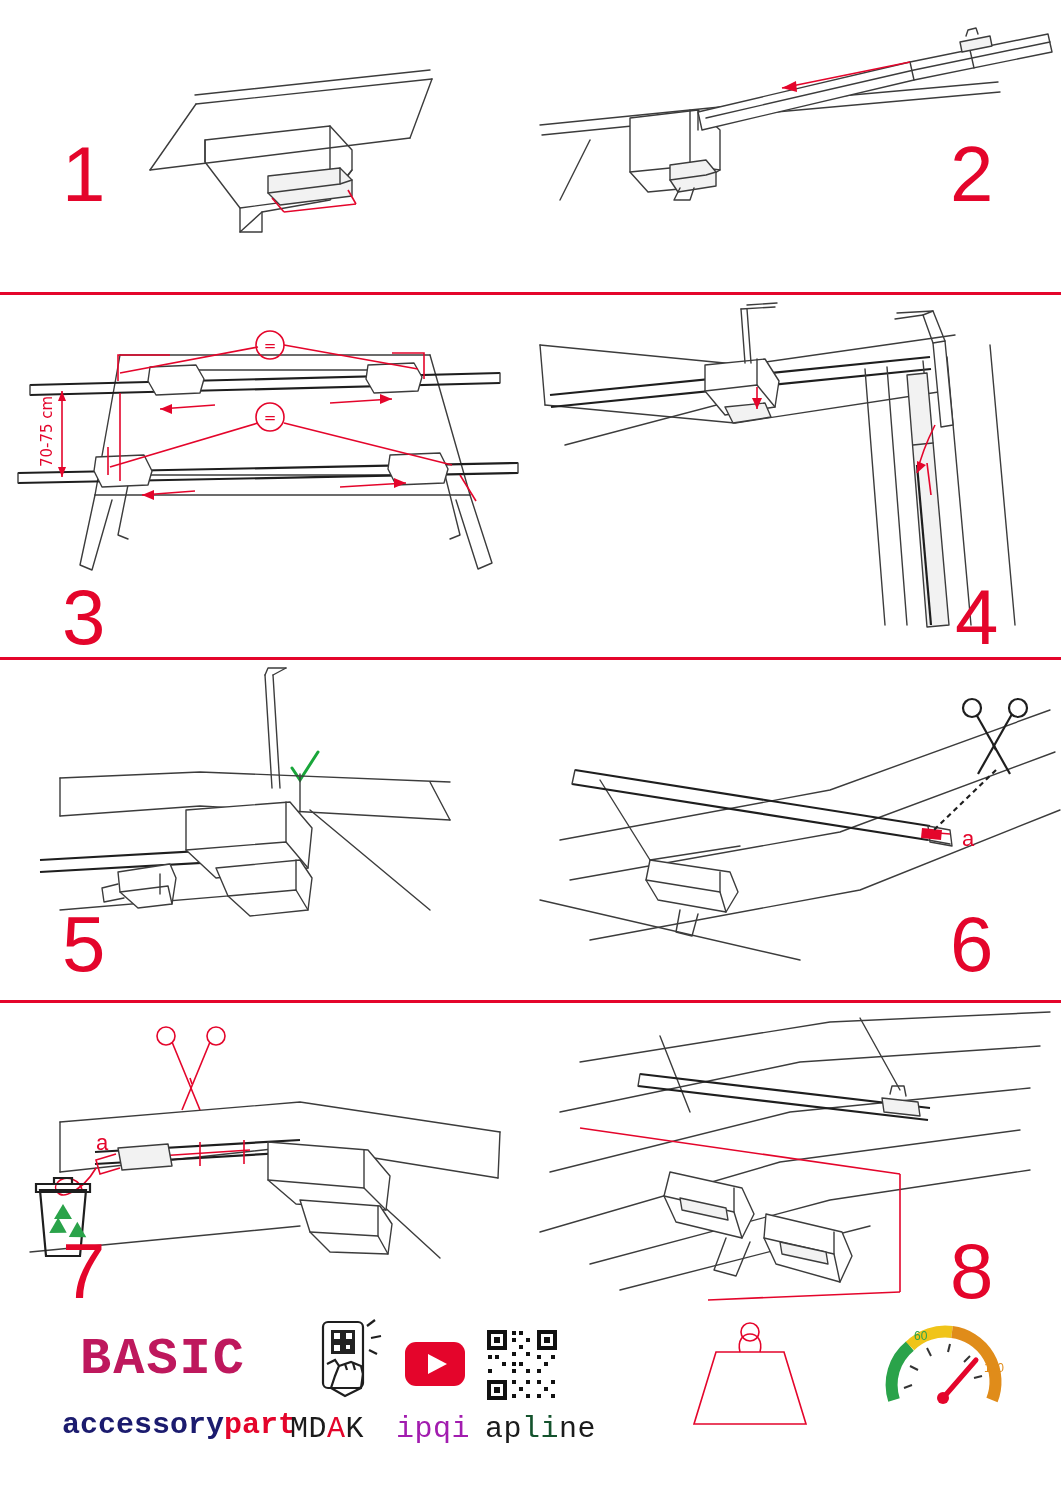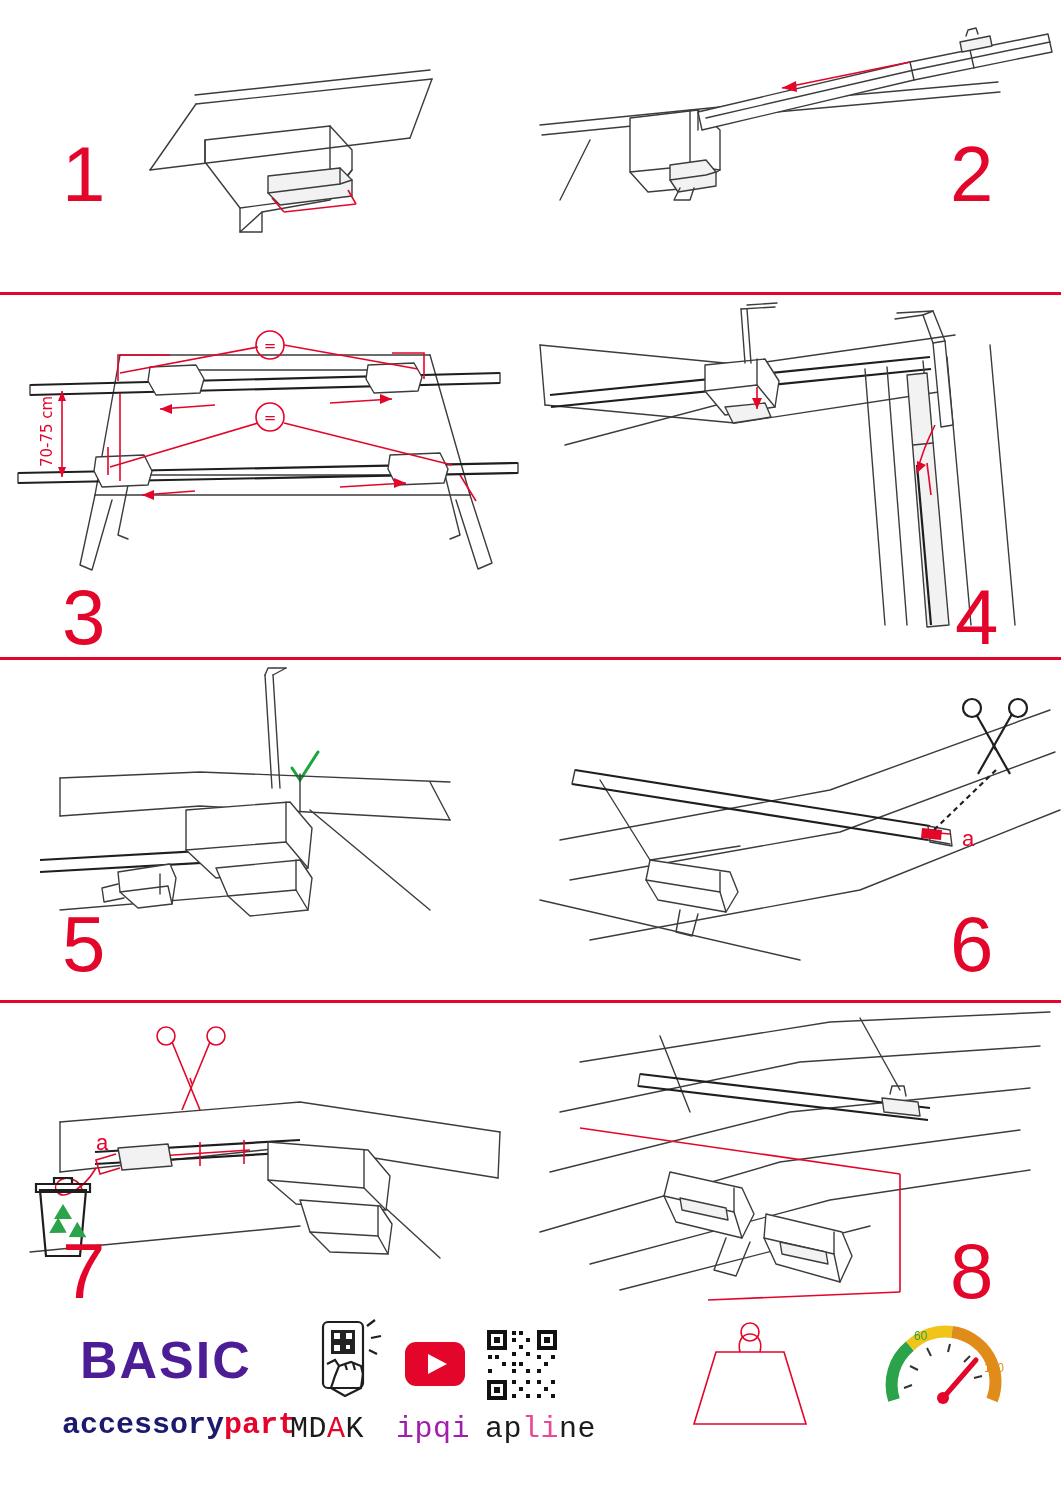--- a/index.html
+++ b/index.html
@@ -30,36 +30,36 @@
   .fillgrey{fill:#f2f2f2;}
   .red{fill:none;stroke:#e4052b;stroke-width:1.6;}
   .redf{fill:#e4052b;}
   .green{fill:none;stroke:#19a63a;stroke-width:3;stroke-linecap:round;}
   .dash{stroke-dasharray:5 4;}
 
   
   .footer{position:absolute;left:0;top:1300px;width:1061px;height:200px;}
   .brand-basic{
     position:absolute;left:80px;top:30px;font-size:52px;letter-spacing:2px;
-    color:#4c1d95;font-family:Liberation Sans, sans-serif;font-weight:bold;
+    color:#be185d;font-family:Liberation Mono, monospace;font-weight:bold;
   }
   .brand-accessory{
     position:absolute;left:62px;top:108px;font-size:30px;letter-spacing:0px;
     font-family:Liberation Mono, monospace;font-weight:bold;color:#1b1b6e;
   }
   .brand-accessory .part{color:#e4052b;}
   .logo-label{
     position:absolute;font-size:30px;font-family:Liberation Mono, monospace;
     color:#1b1b1b;letter-spacing:0.5px;
   }
   .mdak{left:290px;top:112px;}
   .mdak .ac{color:#e4052b;}
   .ipqi{left:396px;top:112px;color:#a21caf;}
   .apline{left:485px;top:112px;}
-  .apline .li{color:#ec4899;margin-top:14px;}
+  .apline .li{color:#14532d;margin-top:14px;}
   .dim-txt{
     font-size:15px;fill:#e4052b;font-family:"DejaVu Sans",sans-serif;
   }
   .lbl-a{font-size:22px;fill:#e4052b;font-family:"Liberation Sans",sans-serif;}
 </style>
 </head>
 <body>
 
 <div class="sheet">
 

